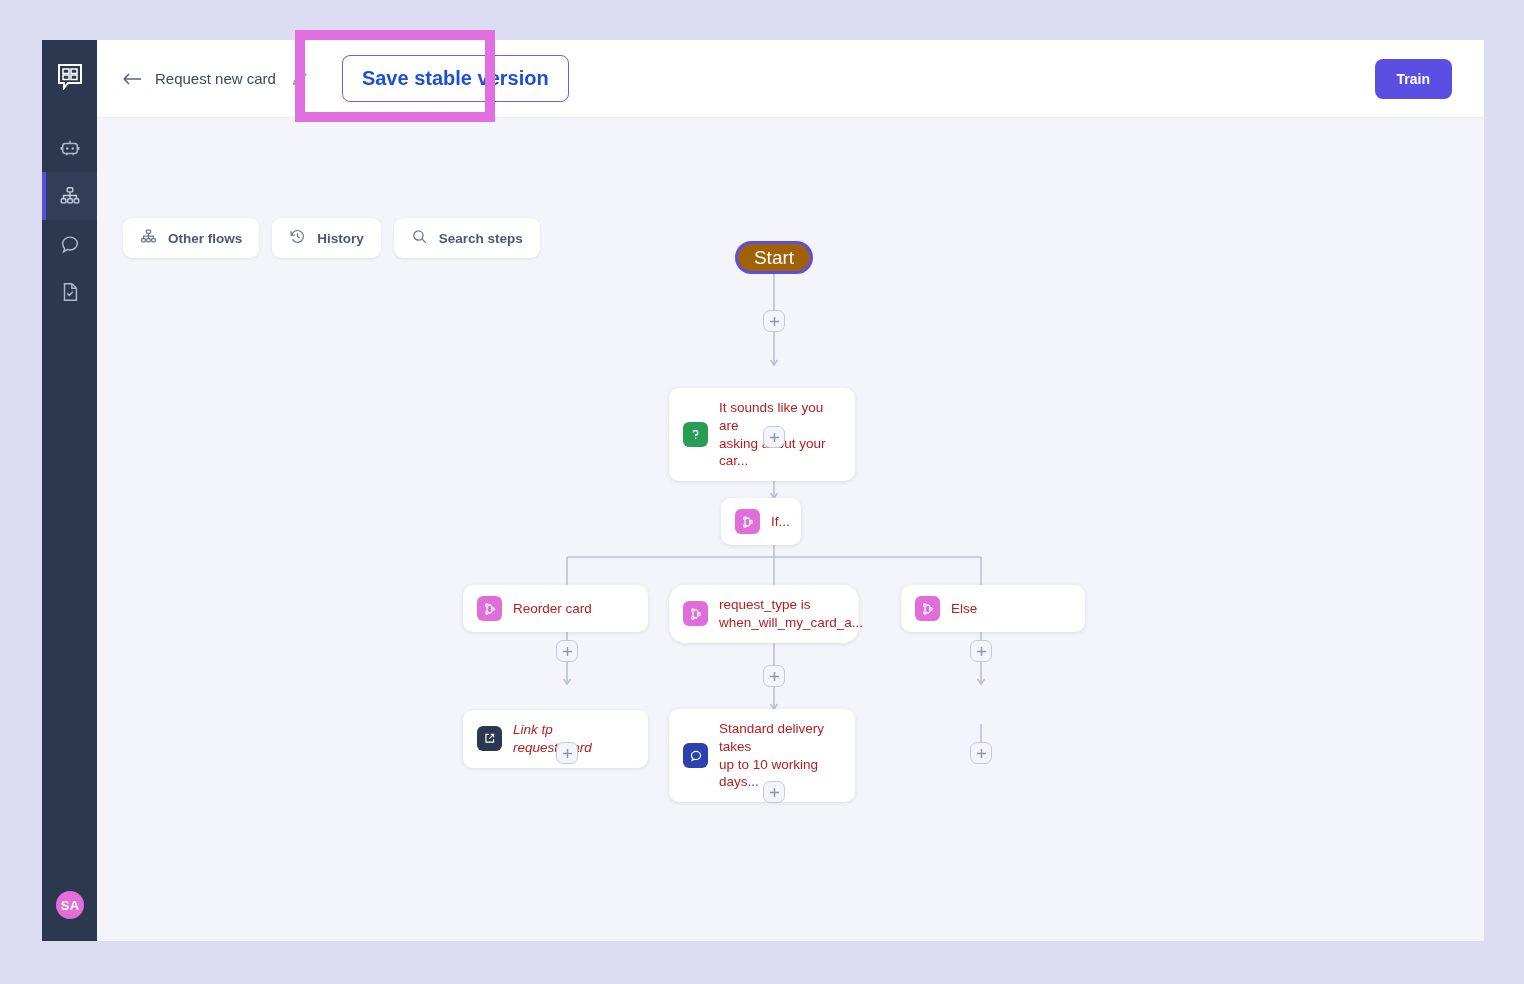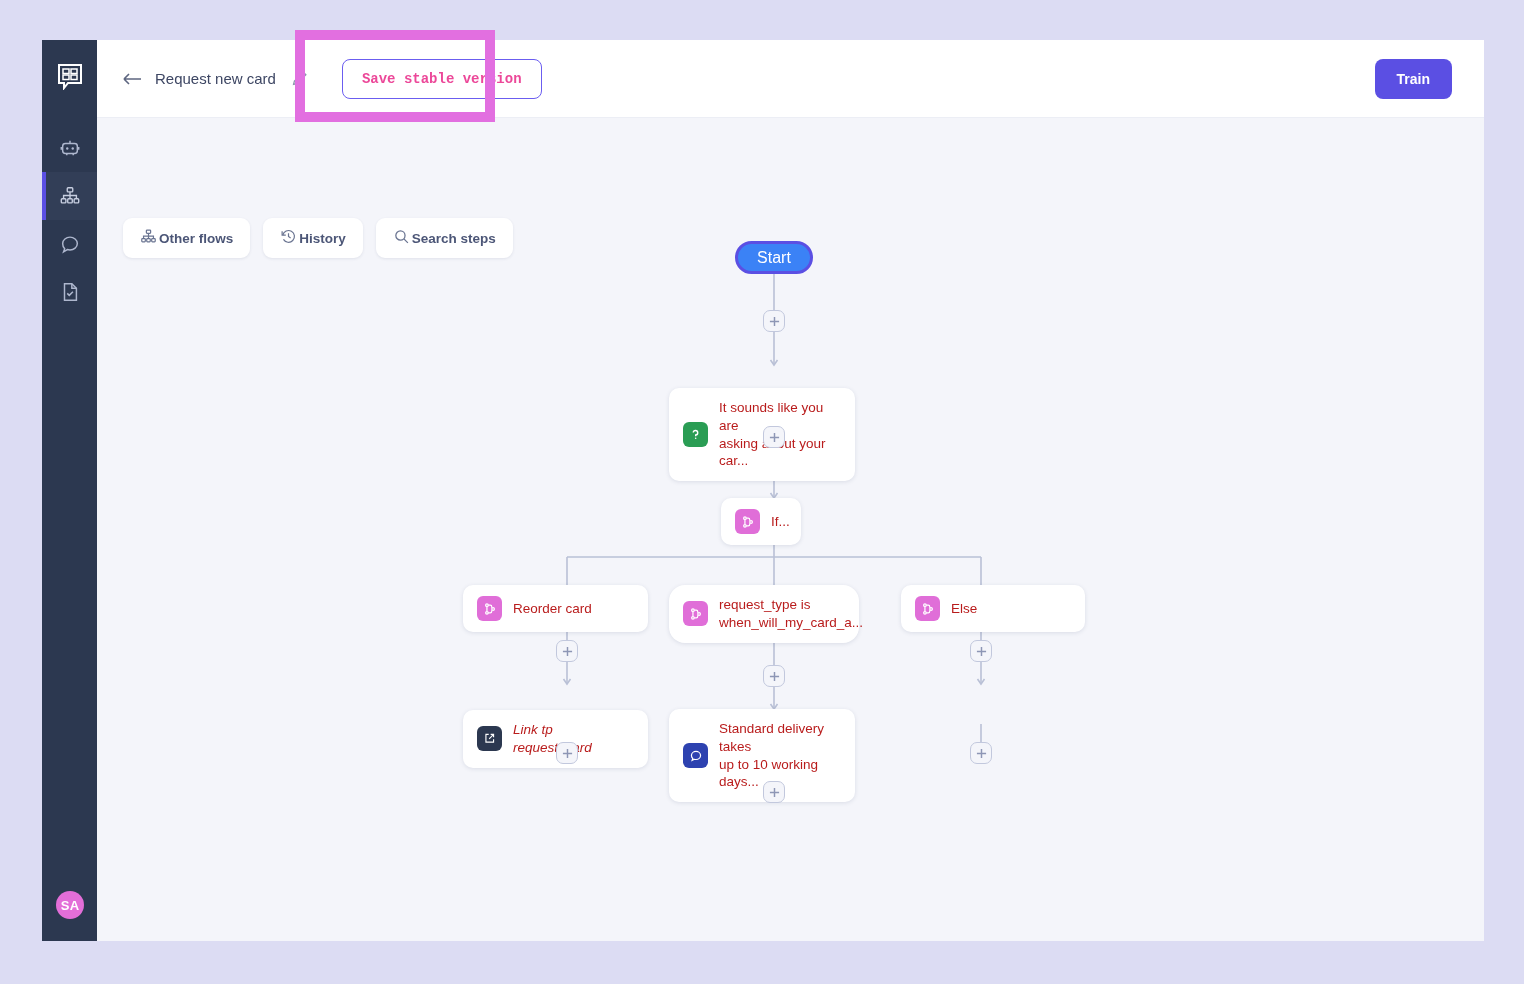--- a/index.html
+++ b/index.html
@@ -62,44 +62,44 @@
   }
   #back-arrow { width: 26px; height: 26px; display:flex; align-items:center; justify-content:center; cursor:pointer; }
   #flow-title {
     font-size: 15px; color: #3d4663; margin-left: 10px; font-weight: 400;
     white-space: nowrap;
   }
   #edit-pencil { margin-left: 14px; width: 20px; height:20px; display:flex; align-items:center; justify-content:center; cursor:pointer; }
   #save-stable {
     margin-left: 32px;
     border: 1px solid #6b5df0; border-radius: 8px;
-    background: #fff; color: #ec4899;
-    font-size: 14px; font-weight: 700;
+    background: #fff; color: #1d4ed8;
+    font-size: 20px; font-weight: 700;
     padding: 11px 19px; cursor: pointer;
-    font-family: Liberation Mono, monospace;
+    font-family: Liberation Sans, sans-serif;
     white-space: nowrap;
   }
   #train-btn {
     margin-left: auto;
     background: #5b4fe3; color: #fff; border: none; border-radius: 8px;
     font-size: 14px; font-weight: 700;
     padding: 12px 22px; cursor: pointer;
     font-family: "Liberation Sans", sans-serif;
   }
 
   
   #toolbar {
     position: absolute; left: 26px; top: 100px;
     display: flex; gap: 13px; z-index: 2;
   }
   .tool-btn {
     background: #fff; border: none; border-radius: 9px;
     box-shadow: 0 1px 3px rgba(50,60,100,.10);
     height: 40px; padding: 0 17px;
-    display: flex; align-items: center; gap: 2px;
+    display: flex; align-items: center; gap: 11px;
     font-size: 13.5px; font-weight: 700; color: #4c5677;
     cursor: pointer; font-family: "Liberation Sans", sans-serif;
     white-space: nowrap;
   }
 
   
   #canvas { flex: 1; position: relative; background: #f4f5fa; overflow: hidden; }
   #graph { position: absolute; left: 0; top: 0; width: 100%; height: 100%; }
   #edges { position: absolute; left: 0; top: 0; width: 1390px; height: 830px; pointer-events: none; }
 
@@ -116,25 +116,25 @@
     width: 25px; height: 25px; border-radius: 6px;
     flex: 0 0 25px;
     display: flex; align-items: center; justify-content: center;
   }
   .node-label {
     font-size: 13.5px; color: #b91c1c; line-height: 1.32;
     white-space: pre-line;
   }
   #node-start {
     position: absolute;
-    background: #3b82f6; color: #fff;
+    background: #a16207; color: #fff;
     border: 3px solid #5b4fe3; border-radius: 20px;
     width: 78px; height: 33px;
     display: flex; align-items: center; justify-content: center;
-    font-size: 16px; cursor: pointer;
+    font-size: 19px; cursor: pointer;
   }
   .plus-btn {
     position: absolute;
     width: 22px; height: 22px;
     border: 1px solid #c2c8dd; border-radius: 7px;
     background: #f4f5fa;
     display: flex; align-items: center; justify-content: center;
     cursor: pointer;
   }
   .plus-btn svg { display:block; }

